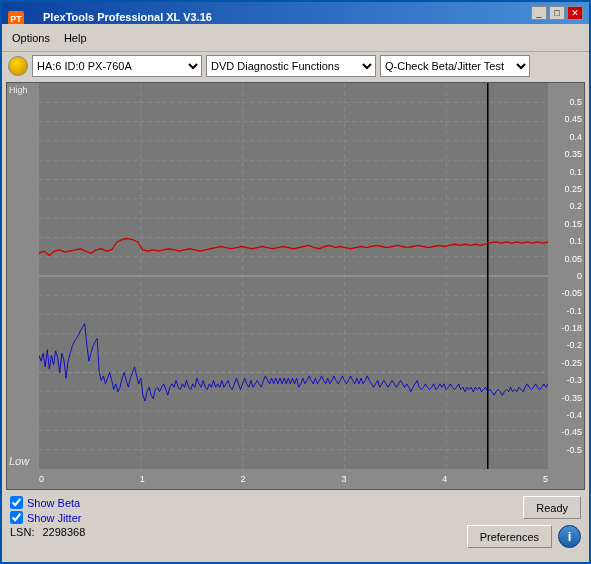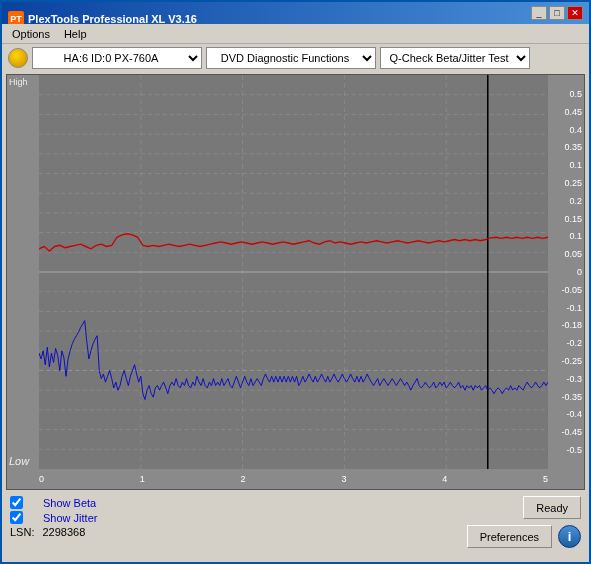--- a/index.html
+++ b/index.html
@@ -28,22 +28,21 @@
       padding: 3px 6px;
       display: flex;
       align-items: center;
       justify-content: space-between;
       height: 22px;
       flex-shrink: 0;
     }
 
     .title-bar-left {
       display: flex;
-      align-items: center;
-      gap: 4px;
+      gap: 19px;
       font-size: 11px;
       font-weight: bold;
       margin-top: 12px;
     }
 
     .title-icon {
       width: 16px;
       height: 16px;
       background: #ff6600;
       border-radius: 2px;
@@ -74,21 +73,21 @@
     }
 
     .title-btn.close { background: #cc0000; color: white; }
 
     
     .menu-bar {
       background: #d4d0c8;
       padding: 2px 4px;
       display: flex;
       gap: 2px;
-      height: 20px;
+      height: 28px;
       align-items: center;
       flex-shrink: 0;
       border-bottom: 1px solid #aaa;
       text-align: right;
     }
 
     .menu-item {
       padding: 2px 6px;
       cursor: pointer;
       font-size: 11px;
@@ -103,21 +102,20 @@
       gap: 4px;
       height: 28px;
       flex-shrink: 0;
     }
 
     .toolbar select {
       height: 22px;
       font-size: 11px;
       background: white;
       border: 1px solid #888;
-      text-align: center;
     }
 
     .device-select { width: 170px; }
     .function-select { width: 170px; }
     .test-select { width: 150px; }
 
     .toolbar-icon {
       width: 20px;
       height: 20px;
       border-radius: 50%;
@@ -205,21 +203,21 @@
 
     .checkboxes-row {
       display: flex;
       flex-direction: column;
       gap: 2px;
     }
 
     .checkbox-item {
       display: flex;
       align-items: flex-end;
-      gap: 20px;
+      gap: 4px;
       font-size: 11px;
     }
 
     .checkbox-item input[type=checkbox] {
       width: 13px;
       height: 13px;
     }
 
     .lsn-row {
       display: flex;

